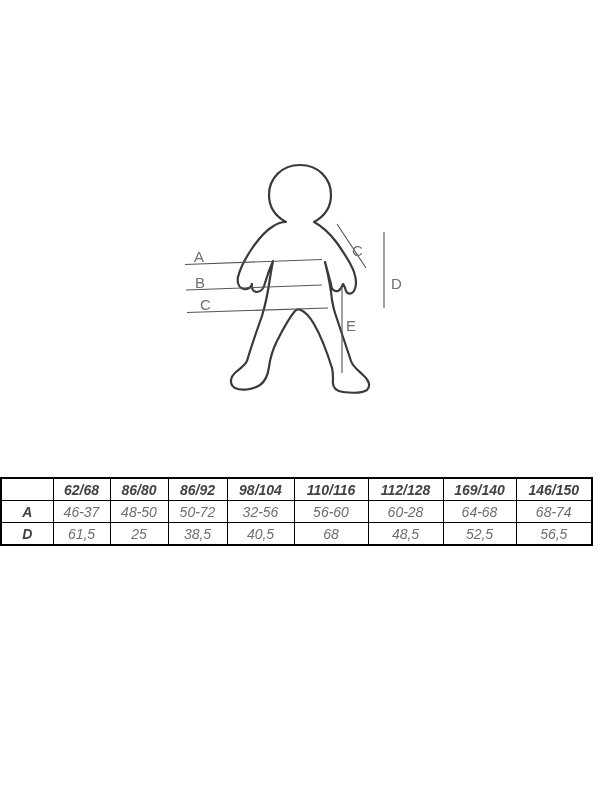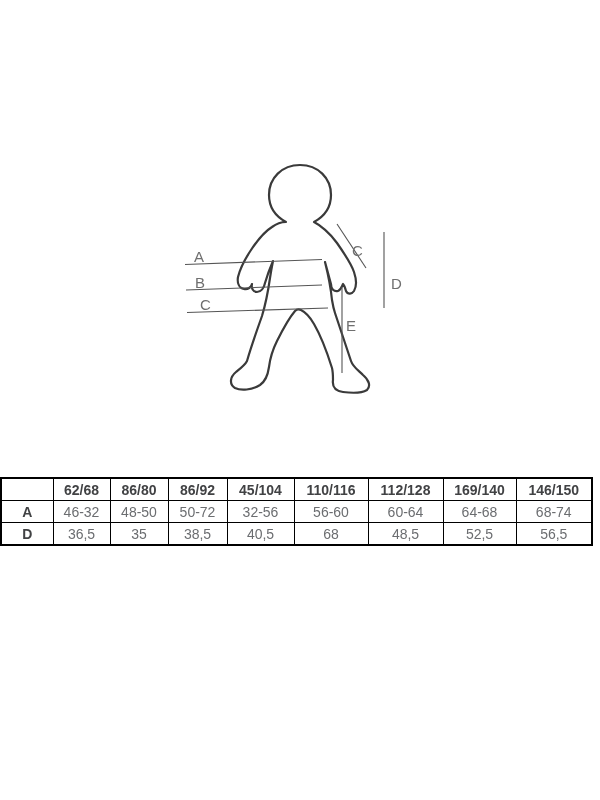--- a/index.html
+++ b/index.html
@@ -46,20 +46,21 @@
     font-size:14px;
   }
   table.size-table th, table.size-table td{
     border:1.4px solid var(--table_border);
     height:21px;
     padding:0 2px;
     text-align:center;
     vertical-align:middle;
     white-space:nowrap;
     overflow:hidden;
+    font-style:italic;
   }
   table.size-table thead th{
     font-weight:700;
     color:var(--header_text);
   }
   table.size-table tbody th{
     font-weight:700;
     color:var(--header_text);
   }
   table.size-table tbody td{
@@ -144,43 +145,43 @@
       <col style="width:75px">
       <col style="width:73px">
       <col style="width:76px">
     </colgroup>
     <thead>
       <tr>
         <th></th>
         <th>62/68</th>
         <th>86/80</th>
         <th>86/92</th>
-        <th>45/104</th>
+        <th>98/104</th>
         <th>110/116</th>
         <th>112/128</th>
         <th>169/140</th>
         <th>146/150</th>
       </tr>
     </thead>
     <tbody>
       <tr>
         <th>A</th>
-        <td>46-32</td>
+        <td>46-37</td>
         <td>48-50</td>
         <td>50-72</td>
         <td>32-56</td>
         <td>56-60</td>
-        <td>60-64</td>
+        <td>60-28</td>
         <td>64-68</td>
         <td>68-74</td>
       </tr>
       <tr>
         <th>D</th>
-        <td>36,5</td>
-        <td>35</td>
+        <td>61,5</td>
+        <td>25</td>
         <td>38,5</td>
         <td>40,5</td>
         <td>68</td>
         <td>48,5</td>
         <td>52,5</td>
         <td>56,5</td>
       </tr>
     </tbody>
   </table>
 

